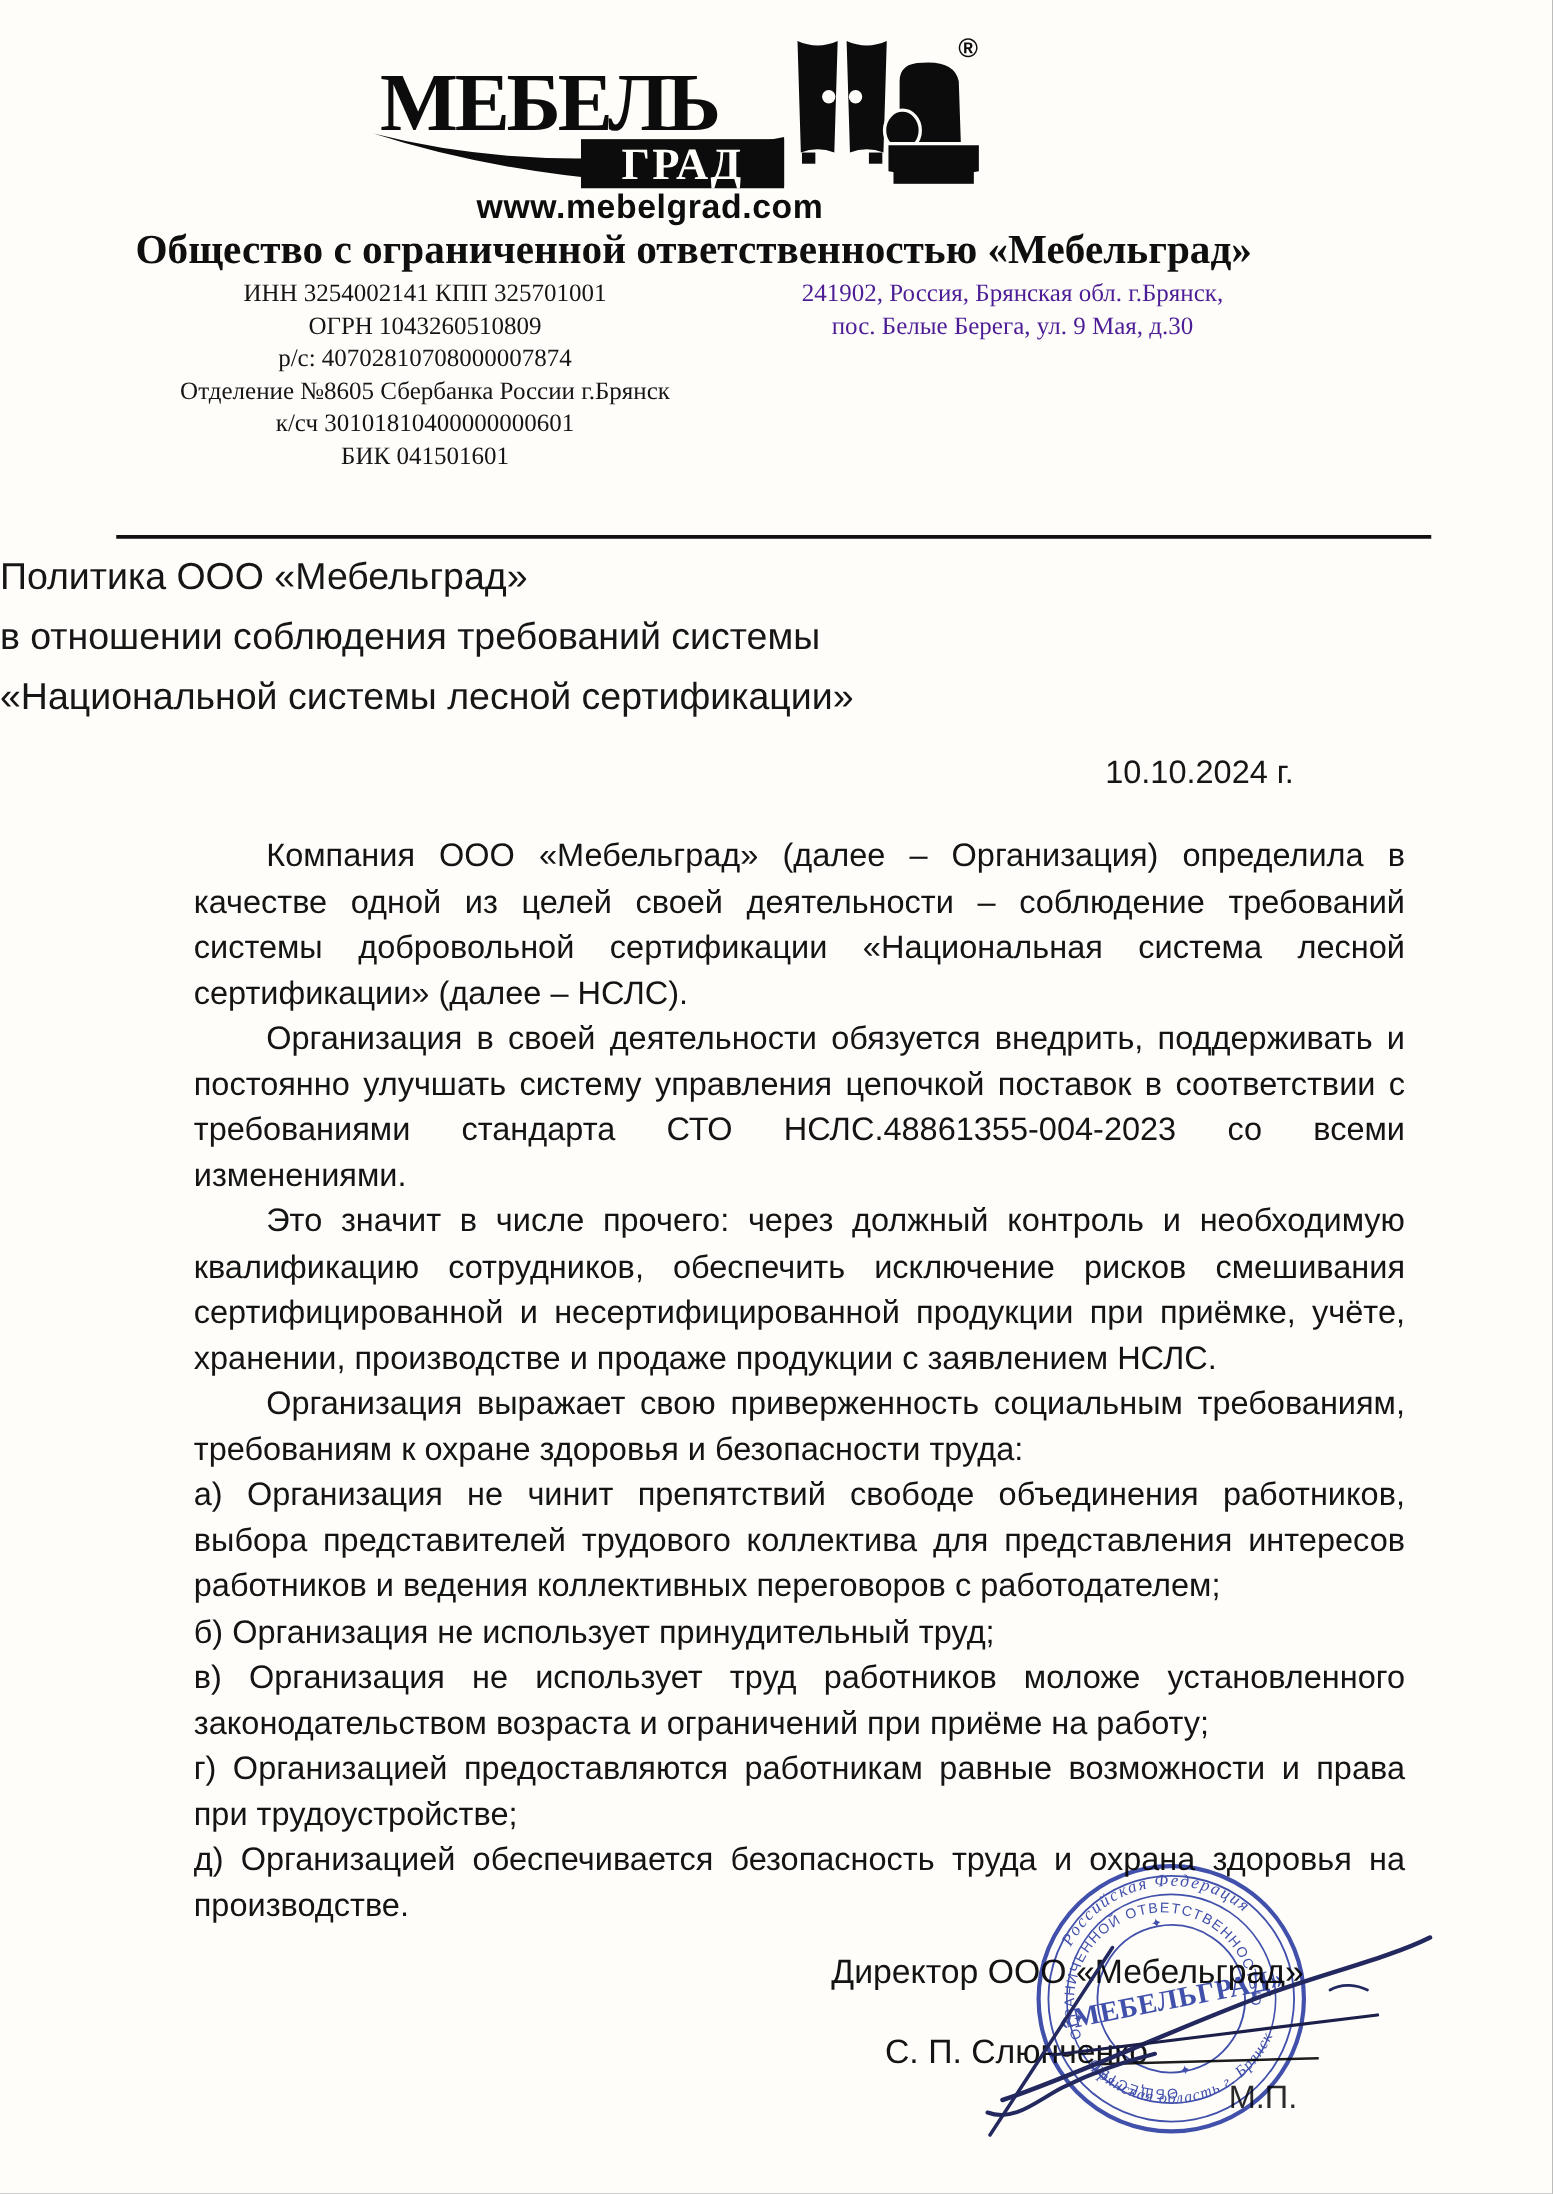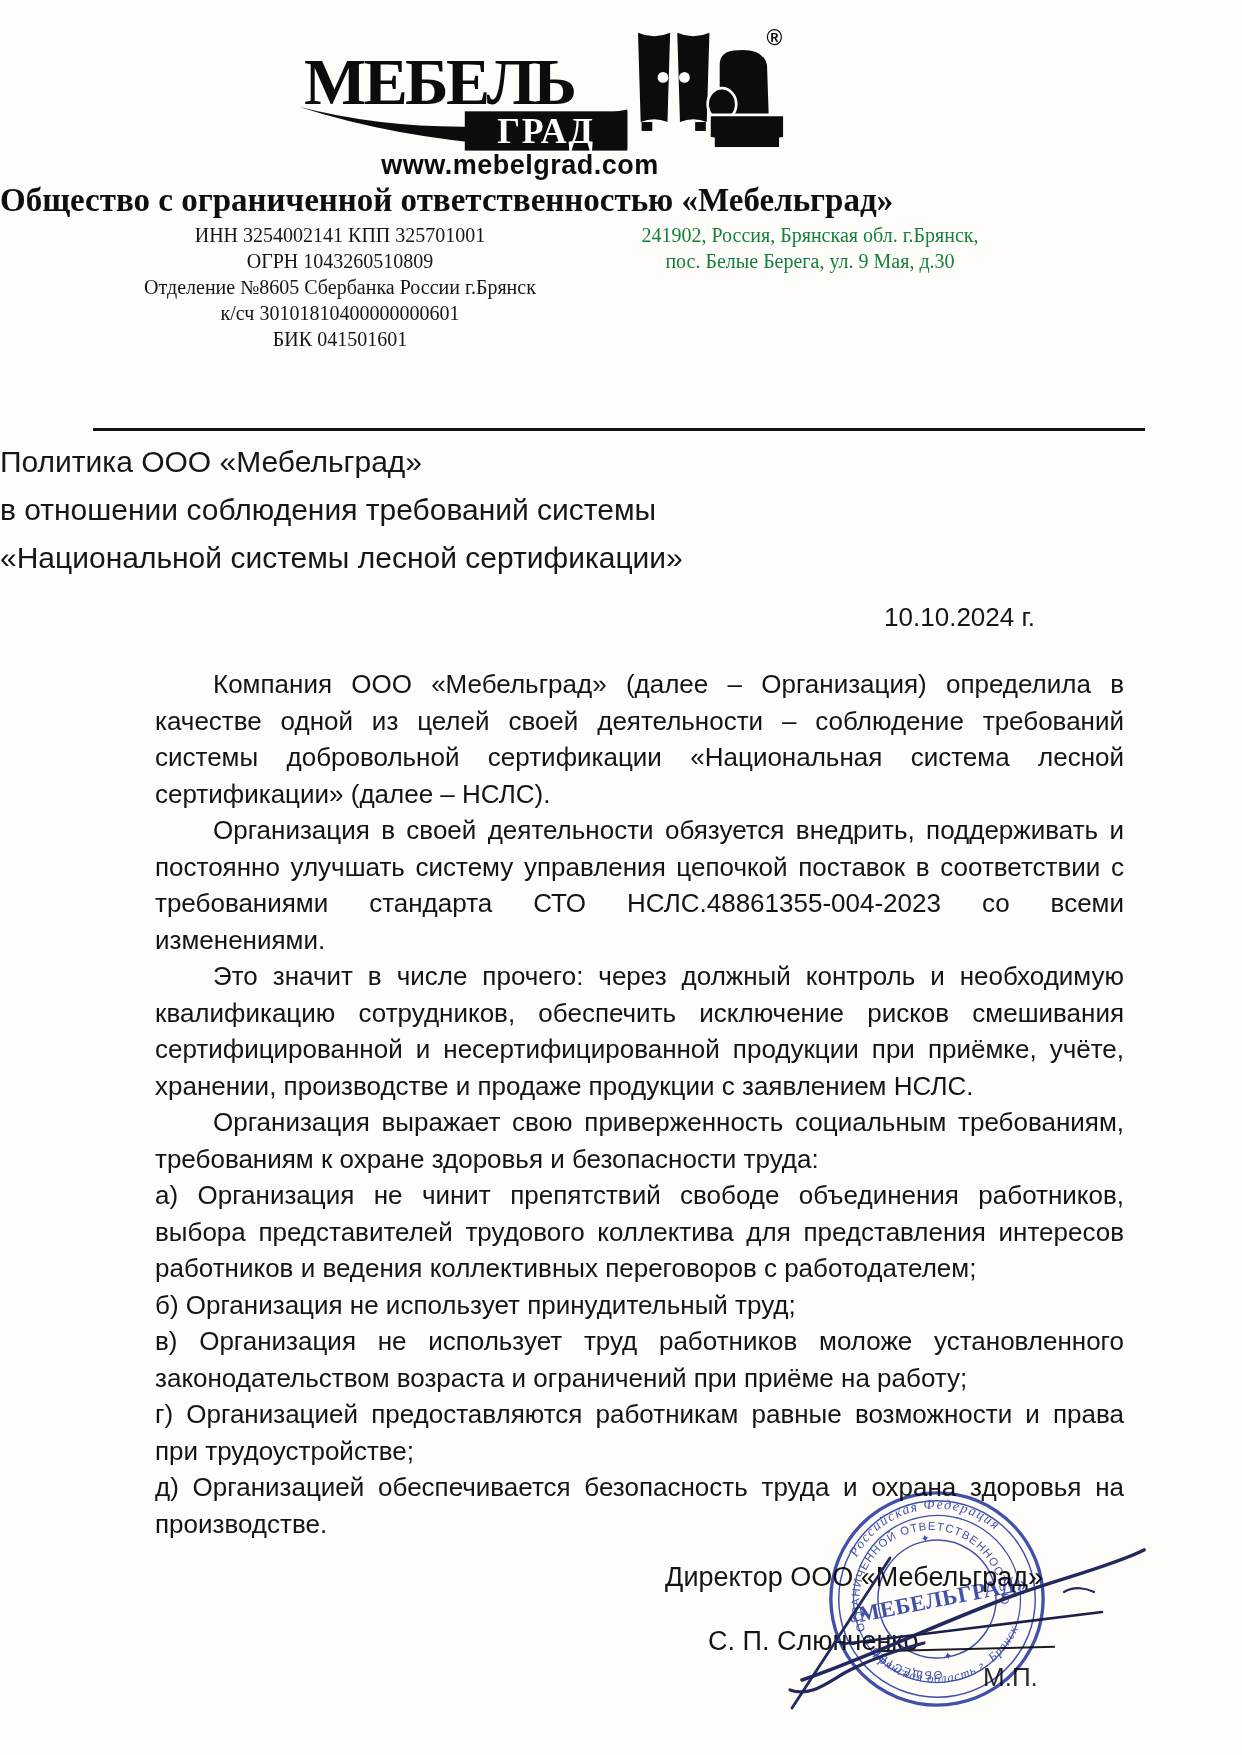--- a/index.html
+++ b/index.html
@@ -8,30 +8,30 @@
     background:#fefdfa;color:#1c1c1c;overflow:hidden;
     font-family:"Liberation Sans",sans-serif;
   }
   
   .logo{position:absolute;left:288px;top:22px;width:500px;height:138px;}
   .website{
     position:absolute;left:0;top:150px;width:1040px;text-align:center;
     font-size:27px;font-weight:bold;letter-spacing:.5px;color:#0d0d0d;
   }
   .company-name{
-    position:absolute;left:0;top:182px;width:1110px;text-align:left;
+    position:absolute;left:0;top:182px;width:1110px;text-align:center;
     font-family:"Liberation Serif",serif;font-weight:bold;font-size:33px;color:#0f0f0f;
   }
   .req-left{
     position:absolute;left:110px;top:222px;width:460px;text-align:center;
     font-family:"Liberation Serif",serif;font-size:20px;line-height:26px;color:#151515;
   }
   .req-right{
     position:absolute;left:600px;top:222px;width:420px;text-align:center;
-    font-family:"Liberation Serif",serif;font-size:20px;line-height:26px;color:#15803d;
+    font-family:"Liberation Serif",serif;font-size:20px;line-height:26px;color:#4c1d95;
   }
   .divider{
     position:absolute;left:93px;top:428px;width:1052px;
     border-top:3px solid #121212;
   }
   
   .title{
     position:absolute;left:0;top:438px;width:1182px;text-align:left;
     font-size:30px;line-height:48px;color:#161616;
   }
@@ -103,20 +103,21 @@
       <text x="536" y="26" font-size="24" font-weight="bold" fill="#0c0c0c">®</text>
     </svg>
   </div>
 
   <div class="website">www.mebelgrad.com</div>
   <div class="company-name">Общество с ограниченной ответственностью «Мебельград»</div>
 
   <div class="req-left">
     <div>ИНН 3254002141 КПП 325701001</div>
     <div>ОГРН 1043260510809</div>
+    <div>р/с: 40702810708000007874</div>
     <div>Отделение №8605 Сбербанка России г.Брянск</div>
     <div>к/сч 30101810400000000601</div>
     <div>БИК 041501601</div>
   </div>
 
   <div class="req-right">
     <div>241902, Россия, Брянская обл. г.Брянск,</div>
     <div>пос. Белые Берега, ул. 9 Мая, д.30</div>
   </div>
 

